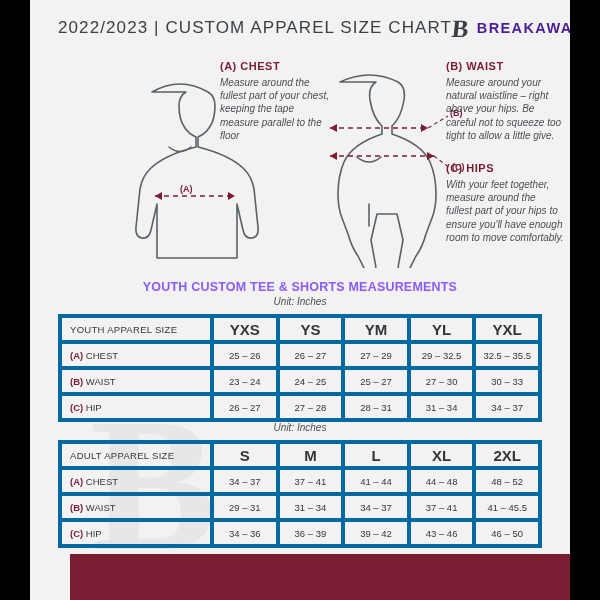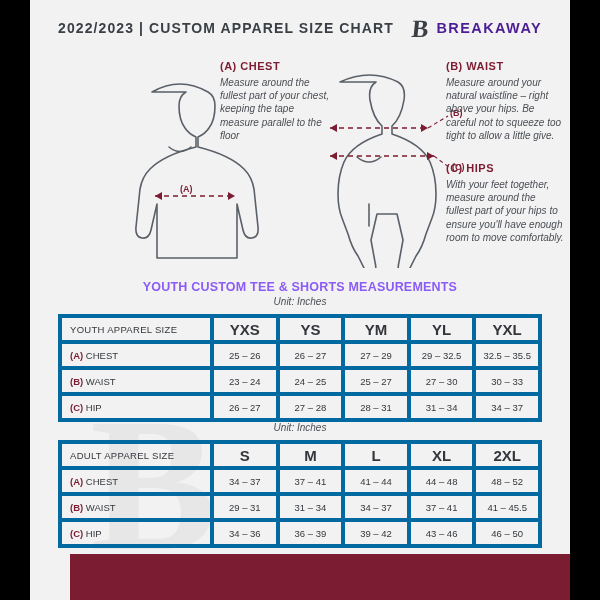--- a/index.html
+++ b/index.html
@@ -38,22 +38,22 @@
   .header {
     position: relative;
     z-index: 2;
     height: 56px;
     display: flex;
     align-items: center;
     padding: 0 28px;
     box-sizing: border-box;
   }
   .header-title {
-    font-size: 14px;
-    font-weight: bold;
+    font-size: 17px;
+    font-weight: normal;
     letter-spacing: 1.1px;
     color: #3a3f45;
     white-space: nowrap;
     text-align: center;
   }
   .brand {
     margin-left: auto;
     display: flex;
     align-items: center;
     gap: 8px;

